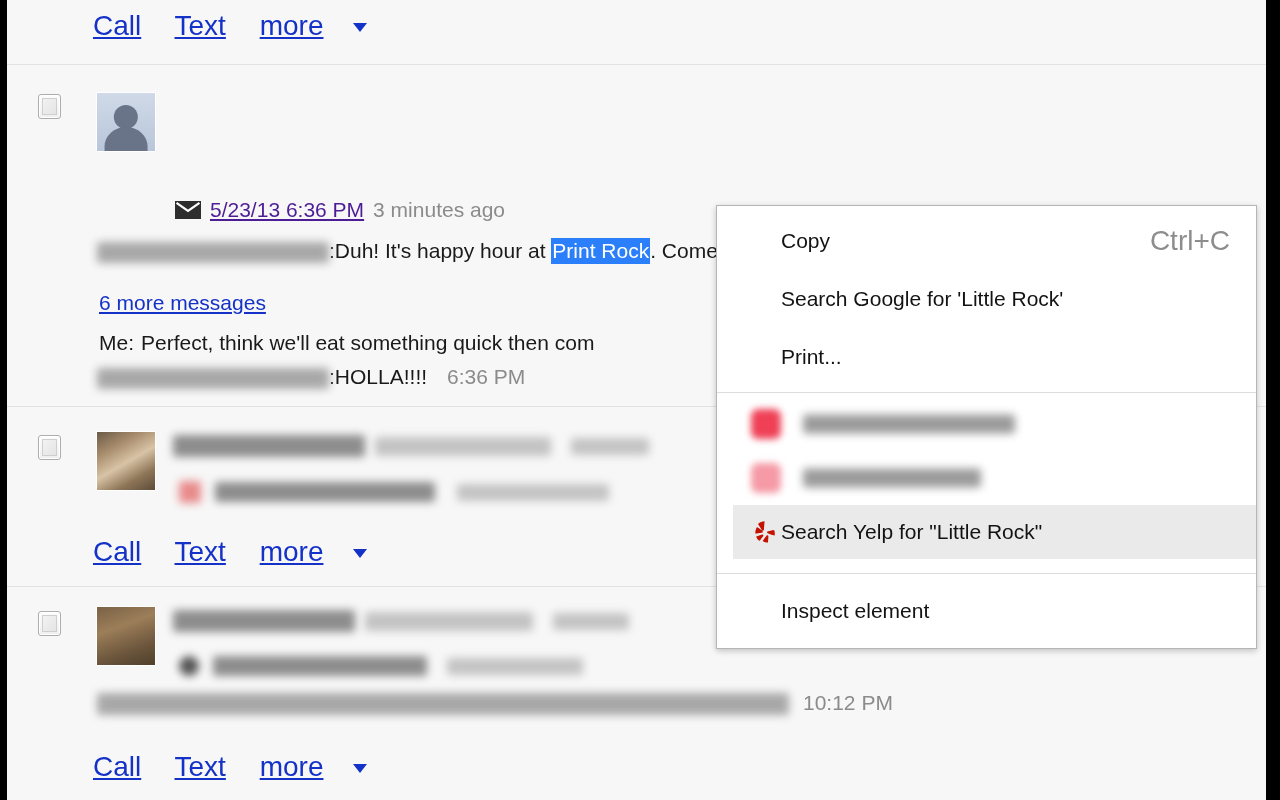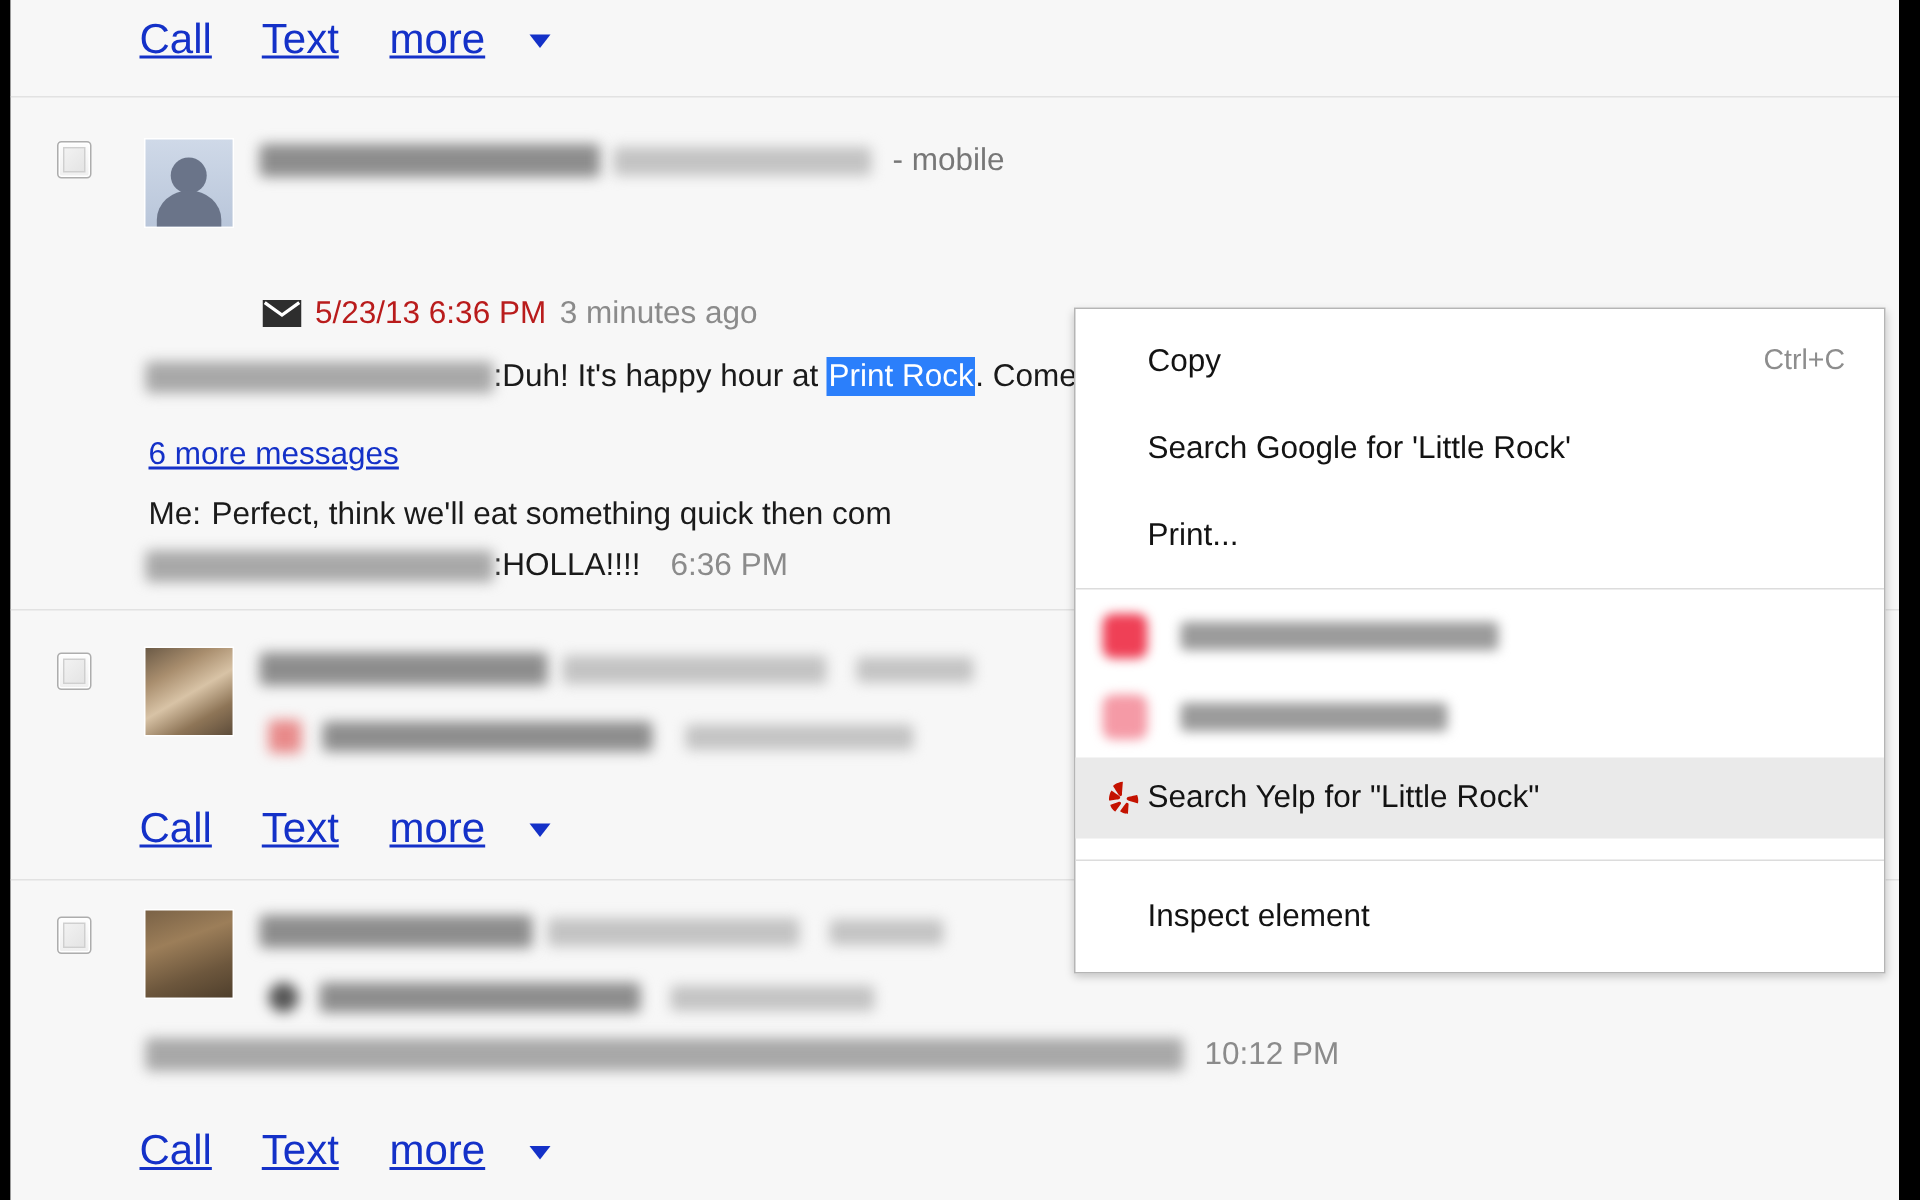--- a/index.html
+++ b/index.html
@@ -125,21 +125,21 @@
   }
   .env-icon {
     display: inline-block;
     vertical-align: middle;
     width: 26px; height: 18px;
     position: relative;
     margin-right: 9px;
   }
   .env-icon svg { display:block; }
 
-  .date-strong { color: #b91c1c; vertical-align: middle; }
+  .date-strong { color: #4c1d95; vertical-align: middle; text-decoration: underline; }
   .date-ago    { color: #8b8b8b; vertical-align: middle; }
 
   .snippet {
     position: absolute;
     white-space: nowrap;
     font-size: 21px;
     color: #1a1a1a;
   }
   .snippet .colon { color:#1a1a1a; }
   .sel {
@@ -194,28 +194,29 @@
   .ctx-item {
     position: relative;
     height: 58px;
     line-height: 58px;
     padding-left: 48px;
     padding-right: 26px;
     font-size: 21px;
     color: #131313;
     white-space: nowrap;
     cursor: default;
+    margin-left: 16px;
   }
   .ctx-item.hover { background: #eaeaea; }
   .ctx-shortcut {
     position: absolute;
     right: 26px;
     top: 0;
     color: #8d8d8d;
-    font-size: 19px;
+    font-size: 28px;
   }
   .ctx-sep {
     height: 1px;
     background: #dcdcdc;
   }
   .ctx-icon {
     position: absolute;
     left: 18px;
     top: 50%;
     transform: translateY(-50%);
@@ -253,23 +254,20 @@
         <a>more</a><span class="caret"></span>
       </div>
     </div>
 
     <div class="conv" style="height:342px;">
 
       <div class="checkbox" style="left:31px; top:29px;"></div>
 
       <div class="avatar avatar-default" style="left:90px; top:28px;"></div>
 
-      <div class="name-line" style="left:166px; top:30px;">
-        <span class="blur blur-dark" style="width:227px; height:22px;"></span><span class="blur blur-light" style="width:172px; height:19px; margin-left:9px;"></span><span class="suffix" style="margin-left:14px;">- mobile</span>
-      </div>
 
       <div class="meta-line" style="left:168px; top:132px;">
         <span class="env-icon">
           <svg width="26" height="18" viewBox="0 0 26 18">
             <rect x="0" y="0" width="26" height="18" fill="#2e2e2e"></rect>
             <path d="M1.5 1.8 L13 10 L24.5 1.8" fill="none" stroke="#ffffff" stroke-width="2.2"></path>
           </svg>
         </span><span class="date-strong">5/23/13 6:36 PM</span><span class="date-ago" style="margin-left:9px;">3 minutes ago</span>
       </div>
 

